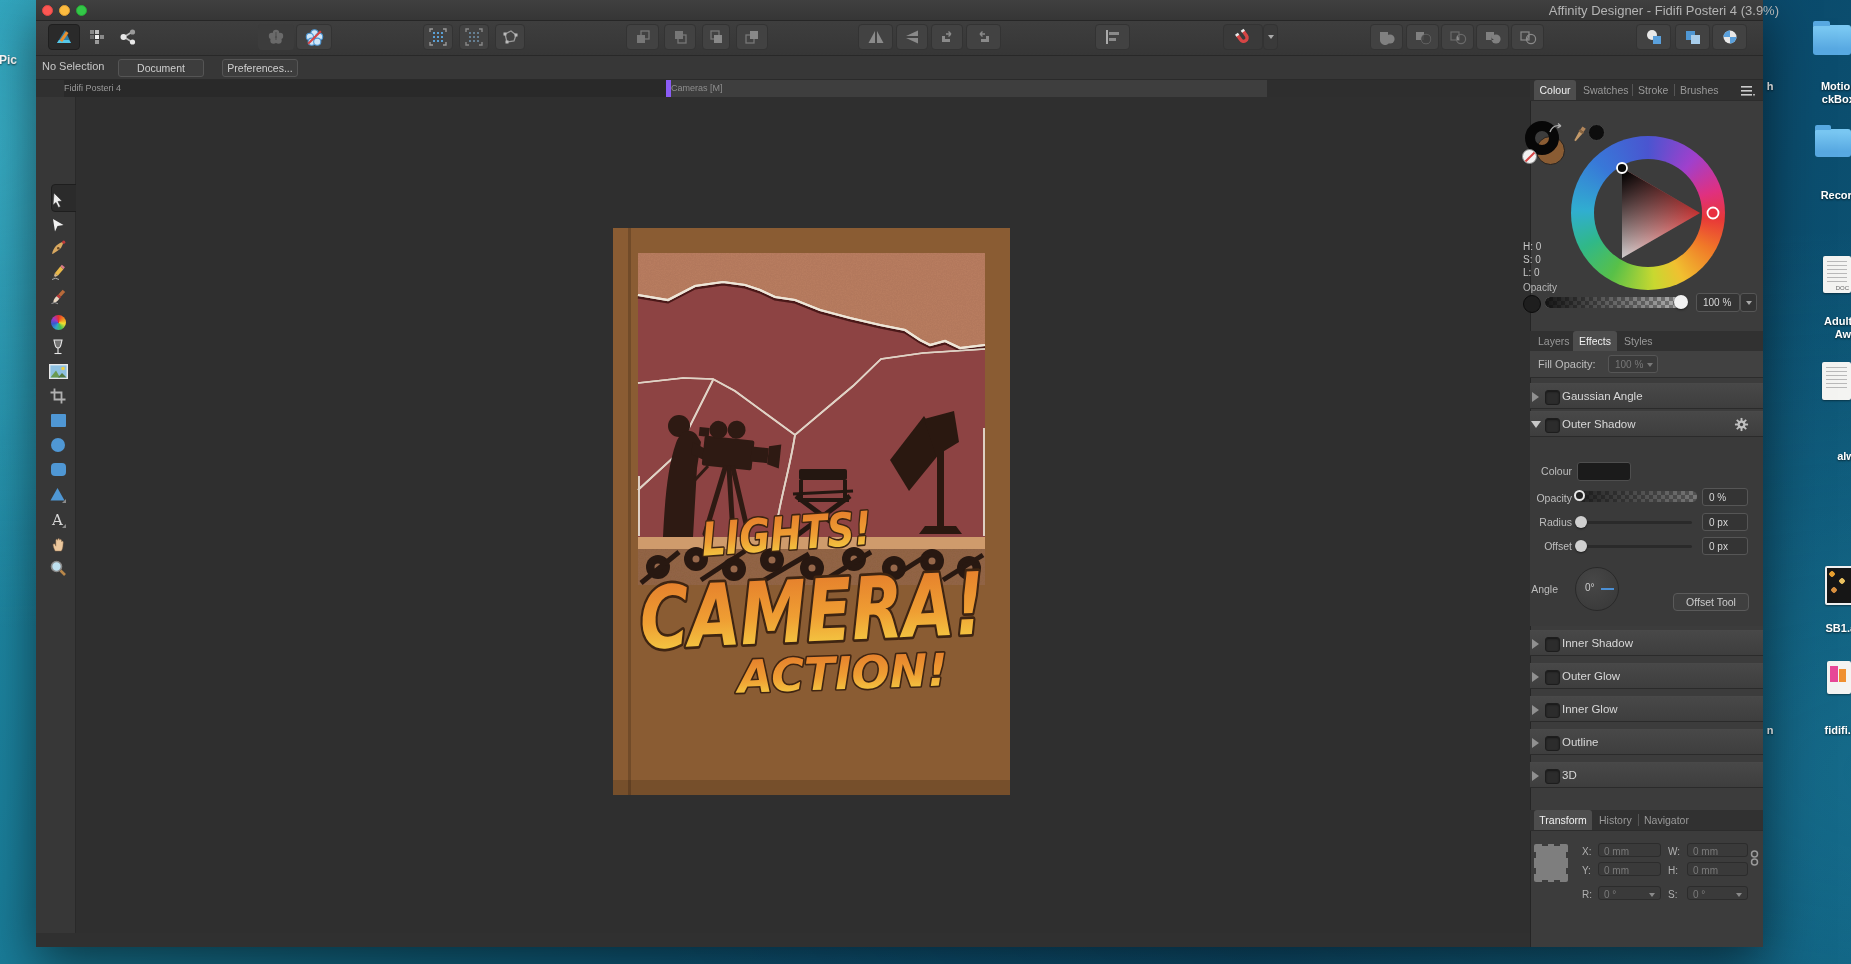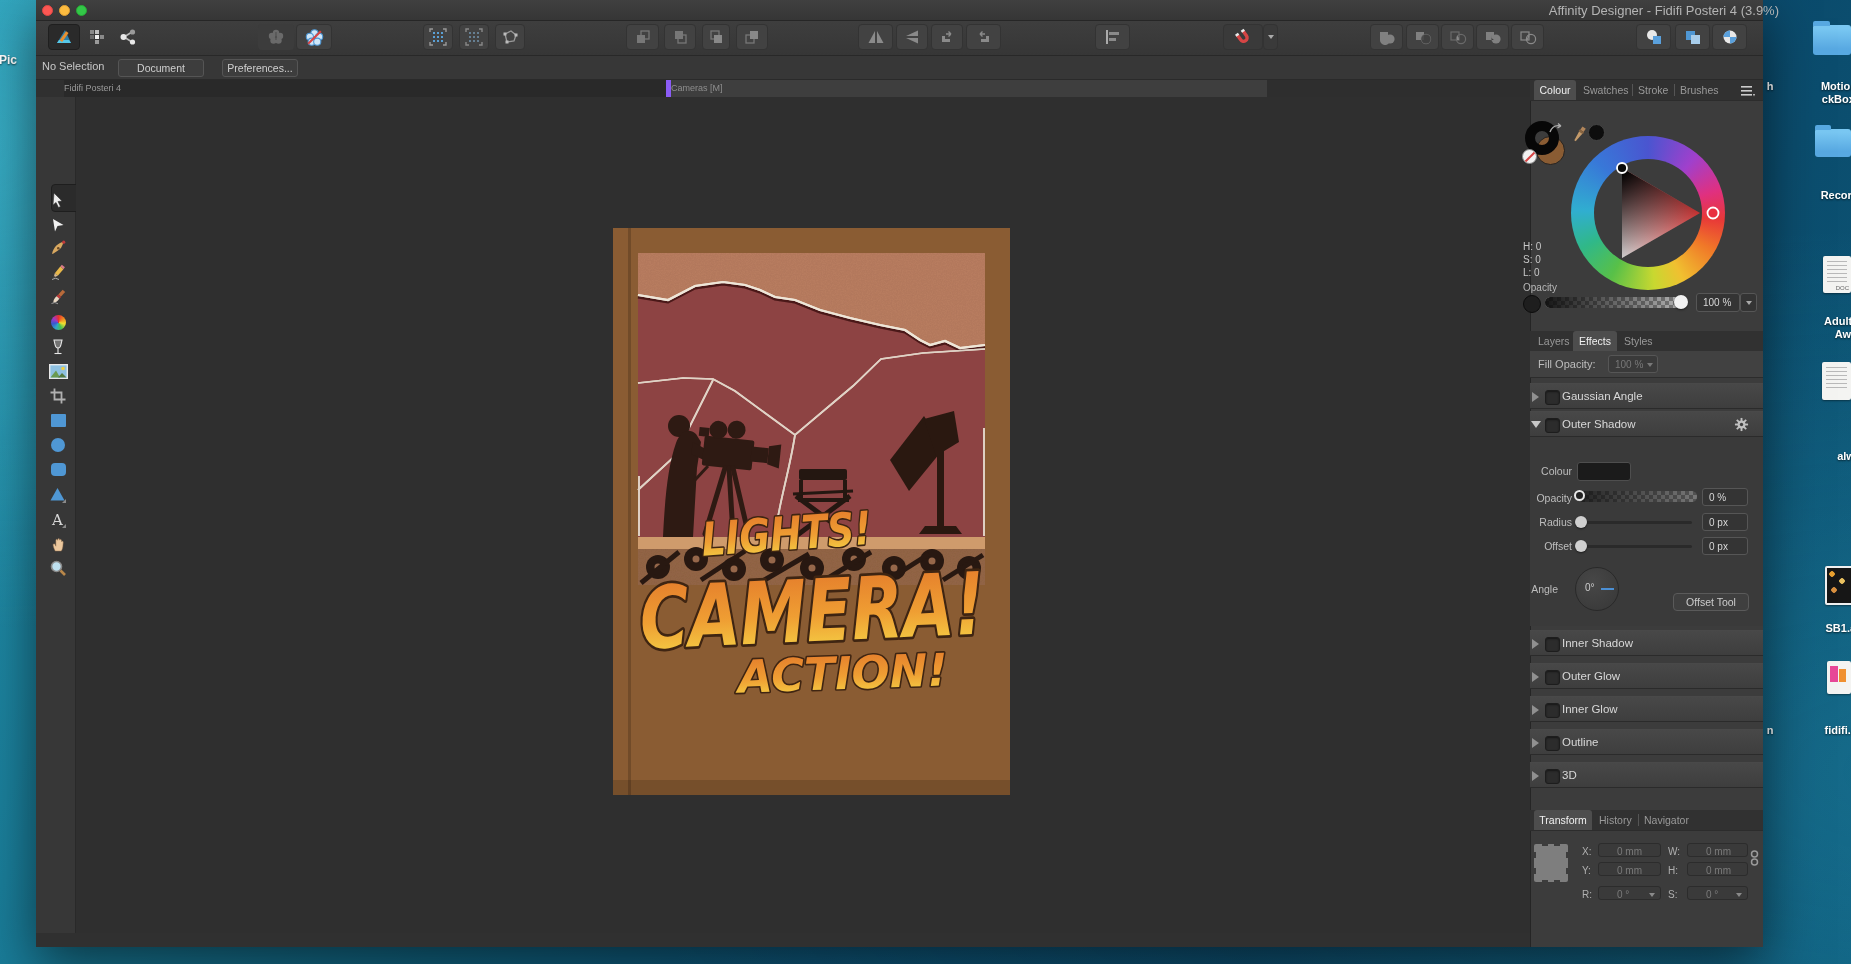--- a/index.html
+++ b/index.html
@@ -68,21 +68,21 @@
     border-top:5px solid transparent;border-bottom:5px solid transparent}
   .arrow-d{position:absolute;left:1px;top:9px;width:0;height:0;border-top:7px solid #c8c8c8;
     border-left:5px solid transparent;border-right:5px solid transparent}
   .flabel{position:absolute;font-size:10.5px;color:#bdbdbd;text-align:right;width:56px}
   .slider-track{position:absolute;height:3px;background:#2a2a2a;border-radius:2px}
   .handle{position:absolute;width:12px;height:12px;border-radius:50%;background:#cfcfcf;
     box-shadow:0 1px 2px rgba(0,0,0,.5)}
   .ringhandle{position:absolute;width:11px;height:11px;border-radius:50%;background:#222;
     border:2px solid #e8e8e8;box-sizing:border-box}
   .tinput{position:absolute;background:#3a3a3a;border:1px solid #2c2c2c;border-radius:3px;
-    color:#7a7a7a;font-size:10px;line-height:15px;padding-left:18px;box-sizing:border-box;height:14px}
+    color:#7a7a7a;font-size:10px;line-height:15px;padding-left:5px;box-sizing:border-box;height:14px}
   .tlab{position:absolute;font-size:10px;color:#b0b0b0}
   .dd{position:absolute;width:0;height:0;border-top:4px solid #aaa;
     border-left:3.5px solid transparent;border-right:3.5px solid transparent}
   .statusbar{position:absolute;left:0;top:933px;width:1494px;height:14px;background:#383838;
     border-top:1px solid #2a2a2a;font-size:10.5px;color:#9f9f9f;line-height:14px}
   .statusbar b{color:#ececec}
   .sep{position:absolute;width:1px;background:#555;top:4px;height:12px}
 </style>
 </head>
 <body>

